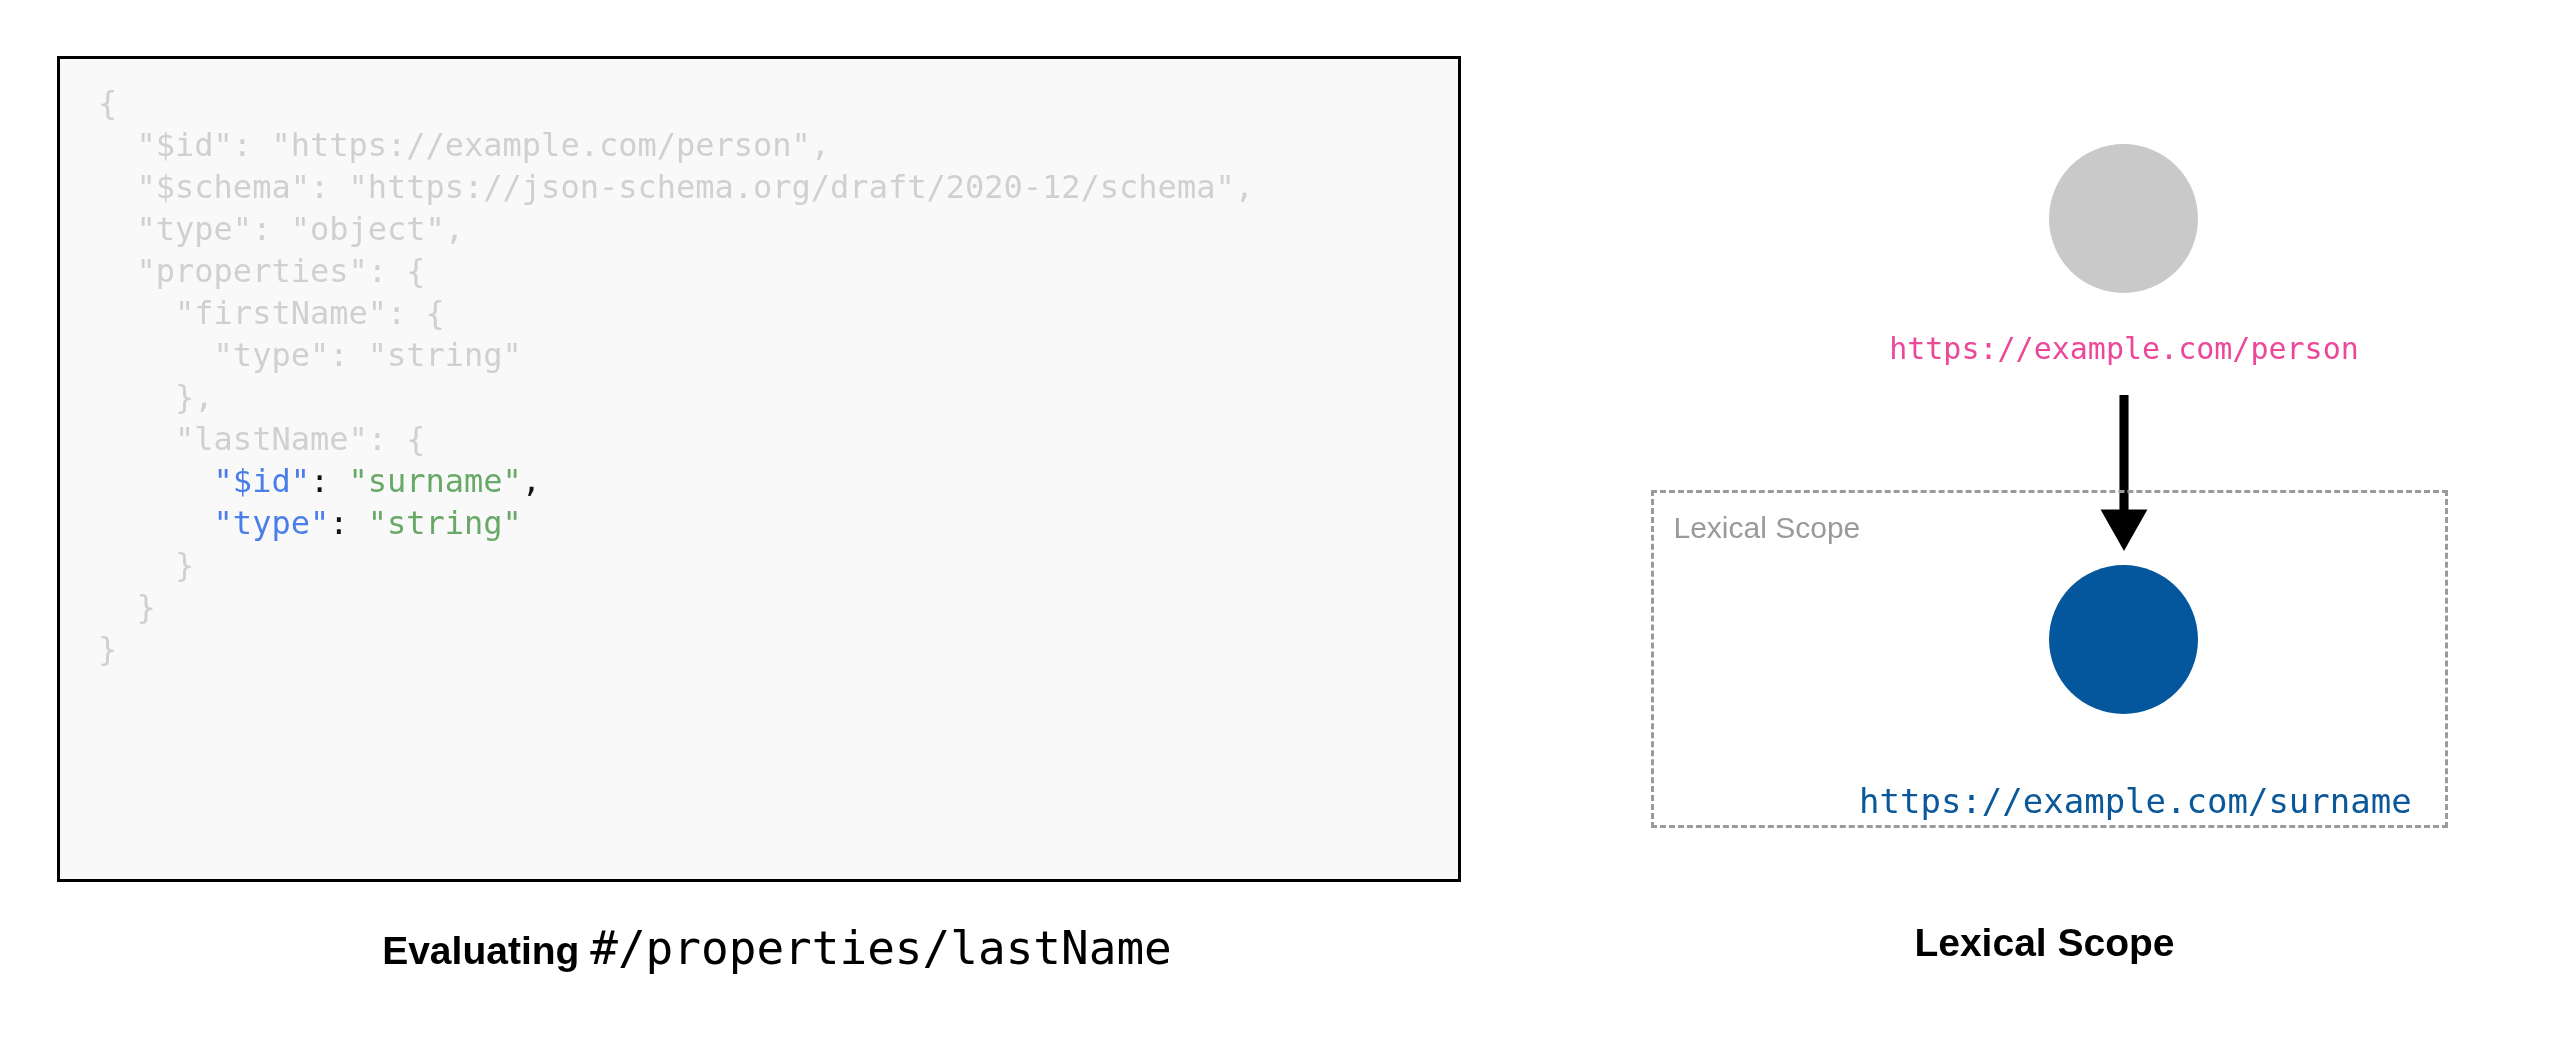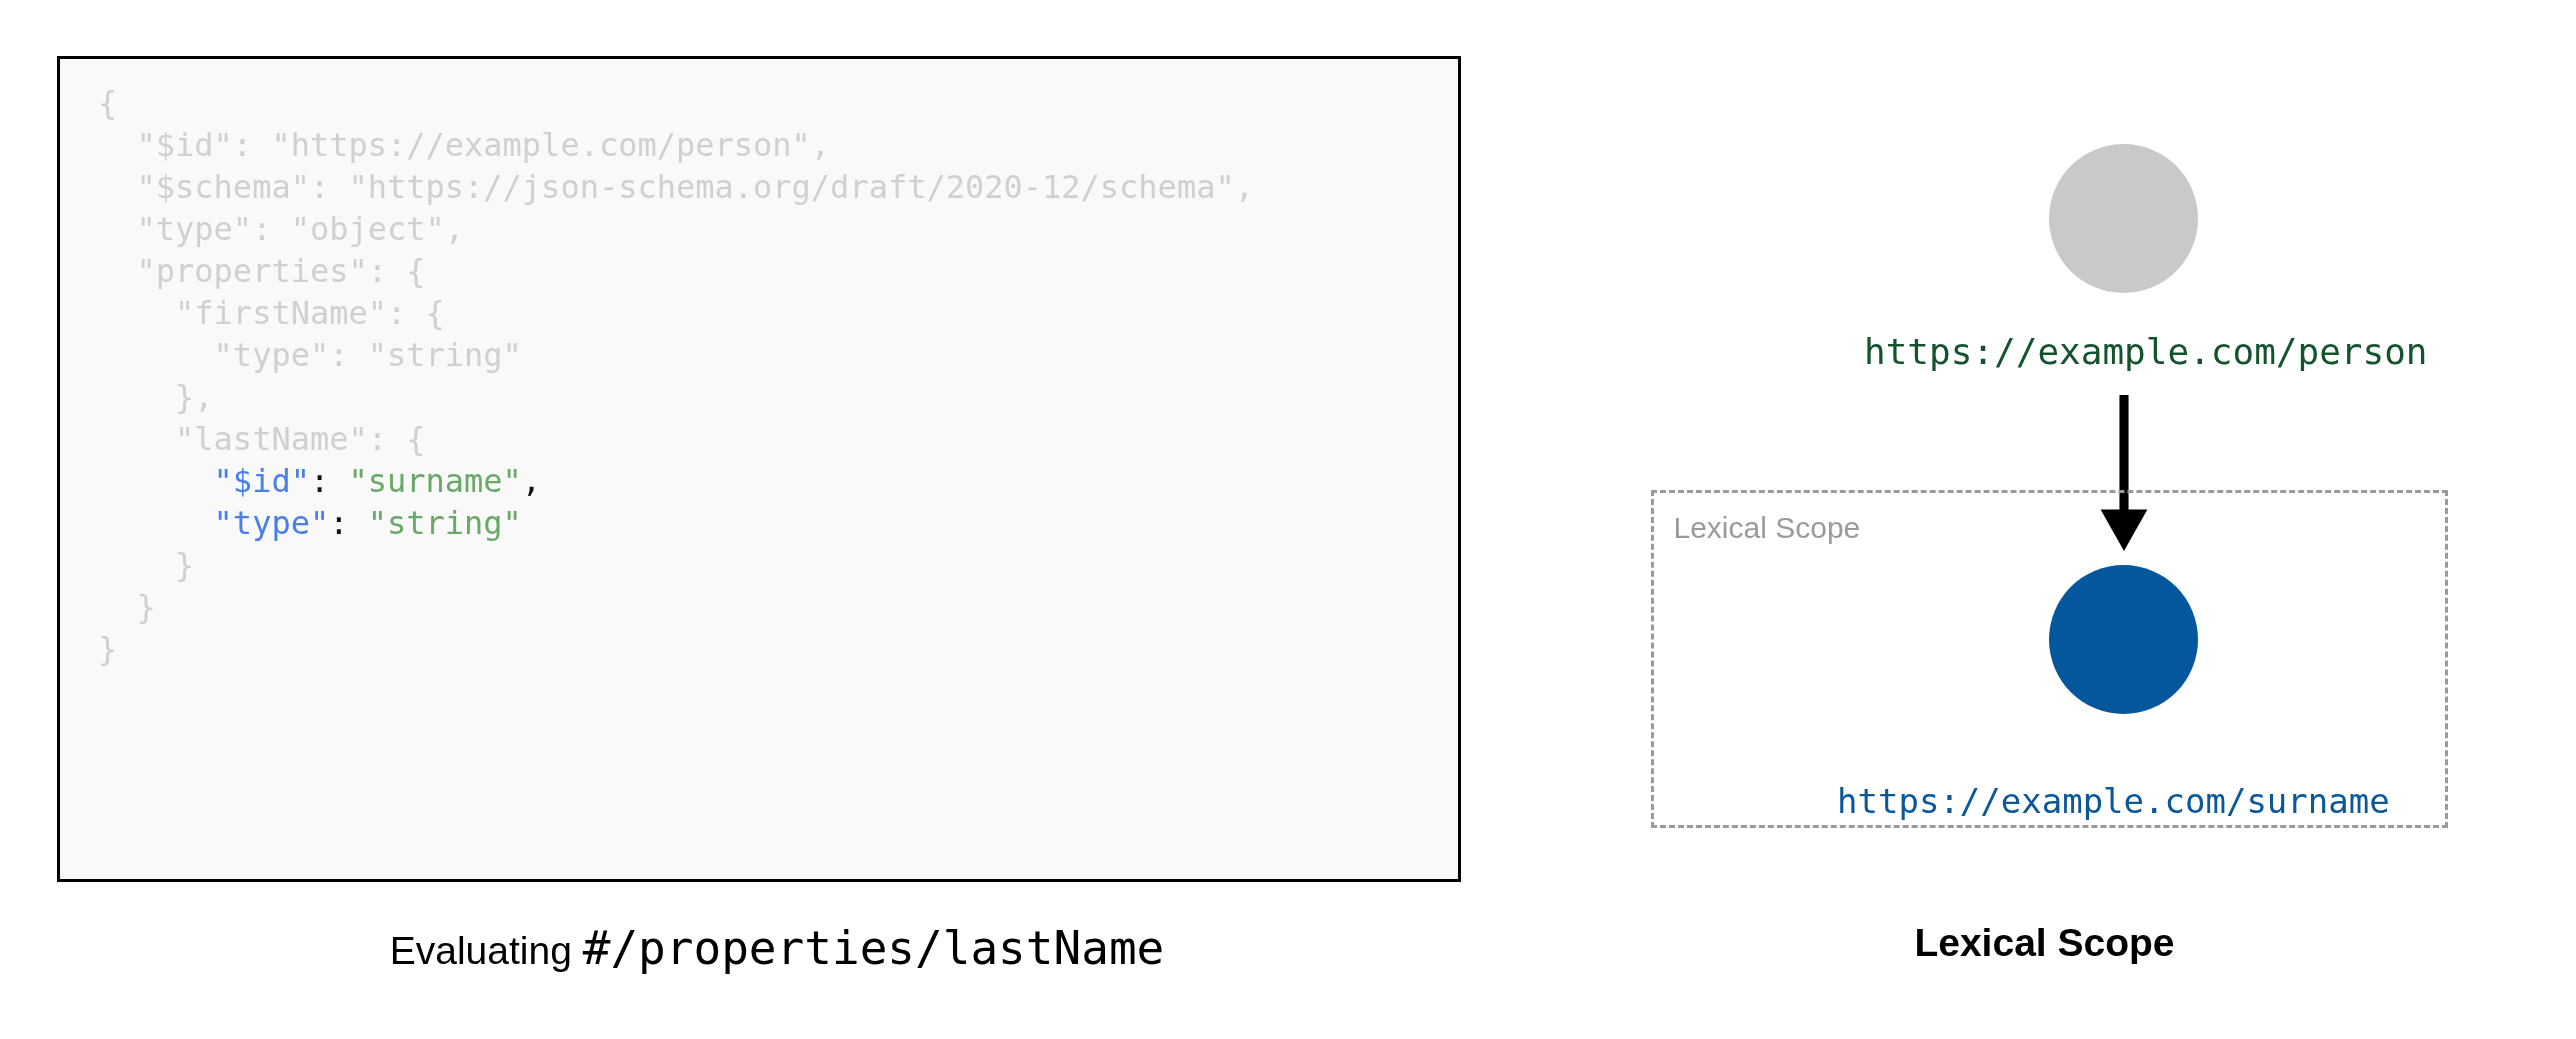--- a/index.html
+++ b/index.html
@@ -55,21 +55,21 @@
     position: absolute;
     left: 57px;
     top: 921px;
     width: 1404px;
     text-align: center;
     white-space: nowrap;
     color: #000000;
   }
   #left-caption .cap-bold {
     font-family: "Liberation Sans", sans-serif;
-    font-weight: normal;
+    font-weight: bold;
     font-size: 39px;
     margin-left: 36px;
   }
   #left-caption .cap-mono {
     font-family: "DejaVu Sans Mono", "Liberation Mono", monospace;
     font-weight: normal;
     font-size: 46px;
   }
 
   
@@ -92,22 +92,22 @@
     background: #c9c9c9;
   }
   #root-node-label {
     position: absolute;
     left: 351px;
     top: 331px;
     width: 520px;
     text-align: center;
     white-space: nowrap;
     font-family: "DejaVu Sans Mono", "Liberation Mono", monospace;
-    font-size: 36px;
-    color: #14532d;
+    font-size: 30px;
+    color: #ec4899;
   }
 
   
   #arrow-svg {
     position: absolute;
     left: 572px;
     top: 395px;
     width: 78px;
     height: 156px;
     overflow: visible;
@@ -137,21 +137,21 @@
     position: absolute;
     left: 536px;
     top: 565px;
     width: 149px;
     height: 149px;
     border-radius: 50%;
     background: #05579d;
   }
   #scoped-node-label {
     position: absolute;
-    left: 324px;
+    left: 346px;
     top: 781px;
     width: 546px;
     text-align: center;
     white-space: nowrap;
     font-family: "DejaVu Sans Mono", "Liberation Mono", monospace;
     font-size: 34px;
     color: #0a5799;
   }
 
   #right-caption {

